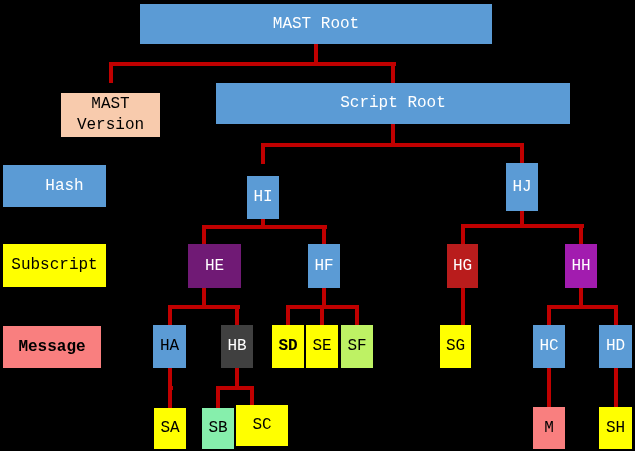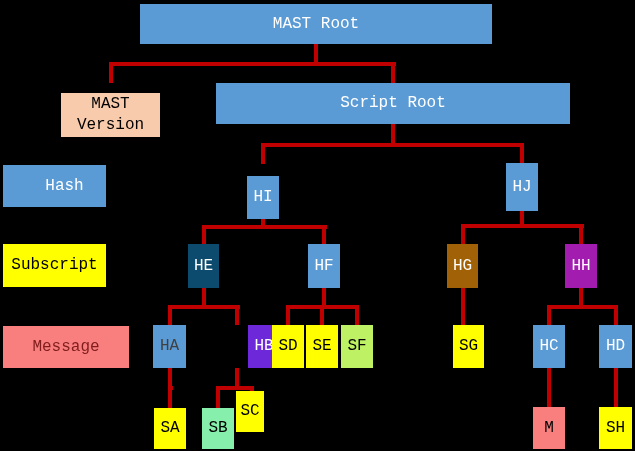--- a/index.html
+++ b/index.html
@@ -81,32 +81,32 @@
     </div>
   <div id="nodes">
       <div class="node node-hash" style="left: 140px; top: 4px; width: 352px; height: 40px; background: rgb(91, 155, 213); color: rgb(255, 255, 255);">MAST Root</div>
       <div class="node node-version" style="left: 61px; top: 83px; width: 99px; height: 44px; background: rgb(248, 203, 173); color: rgb(0, 0, 0); margin-top: 10px;">MAST
 Version</div>
       <div class="node node-hash" style="left: 216px; top: 83px; width: 354px; height: 41px; background: rgb(91, 155, 213); color: rgb(255, 255, 255);">Script Root</div>
       <div class="node node-hash" style="left: 3px; top: 165px; width: 103px; height: 42px; background: rgb(91, 155, 213); color: rgb(255, 255, 255); padding-left: 20px;">Hash</div>
       <div class="node node-hash" style="left: 247px; top: 176px; width: 32px; height: 43px; background: rgb(91, 155, 213); color: rgb(255, 255, 255);">HI</div>
       <div class="node node-hash" style="left: 506px; top: 163px; width: 32px; height: 48px; background: rgb(91, 155, 213); color: rgb(255, 255, 255);">HJ</div>
       <div class="node node-subscript" style="left: 3px; top: 244px; width: 103px; height: 43px; background: rgb(255, 255, 0); color: rgb(0, 0, 0);">Subscript</div>
-      <div class="node node-hash" style="left: 188px; top: 244px; width: 31px; height: 44px; background: #0c4a6e; color: rgb(255, 255, 255);">HE</div>
+      <div class="node node-hash" style="left: 188px; top: 244px; width: 53px; height: 44px; background: #701a75; color: rgb(255, 255, 255);">HE</div>
       <div class="node node-hash" style="left: 308px; top: 244px; width: 32px; height: 44px; background: rgb(91, 155, 213); color: rgb(255, 255, 255);">HF</div>
-      <div class="node node-hash" style="left: 447px; top: 244px; width: 31px; height: 44px; background: #a16207; color: rgb(255, 255, 255);">HG</div>
+      <div class="node node-hash" style="left: 447px; top: 244px; width: 31px; height: 44px; background: #b91c1c; color: rgb(255, 255, 255);">HG</div>
       <div class="node node-hash" style="left: 565px; top: 244px; width: 32px; height: 44px; background: #a21caf; color: rgb(255, 255, 255);">HH</div>
-      <div class="node node-message" style="left: 3px; top: 326px; width: 126px; height: 42px; background: rgb(249, 127, 127); color: #7f1d1d;">Message</div>
-      <div class="node node-hash" style="left: 153px; top: 325px; width: 33px; height: 43px; background: rgb(91, 155, 213); color: #404040;">HA</div>
-      <div class="node node-hash" style="left: 221px; top: 325px; width: 32px; height: 43px; background: #6d28d9; color: rgb(255, 255, 255); margin-left: 27px;">HB</div>
-      <div class="node node-subscript" style="left: 272px; top: 325px; width: 32px; height: 43px; background: rgb(255, 255, 0); color: rgb(0, 0, 0);">SD</div>
+      <div class="node node-message" style="left: 3px; top: 326px; width: 98px; height: 42px; background: rgb(249, 127, 127); color: #000000; font-weight: bold;">Message</div>
+      <div class="node node-hash" style="left: 153px; top: 325px; width: 33px; height: 43px; background: rgb(91, 155, 213); color: #000000;">HA</div>
+      <div class="node node-hash" style="left: 221px; top: 325px; width: 32px; height: 43px; background: #404040; color: rgb(255, 255, 255);">HB</div>
+      <div class="node node-subscript" style="left: 272px; top: 325px; width: 32px; height: 43px; background: rgb(255, 255, 0); color: rgb(0, 0, 0); font-weight: bold;">SD</div>
       <div class="node node-subscript" style="left: 306px; top: 325px; width: 32px; height: 43px; background: rgb(255, 255, 0); color: rgb(0, 0, 0);">SE</div>
       <div class="node node-subscript" style="left: 341px; top: 325px; width: 32px; height: 43px; background: #bef264; color: rgb(0, 0, 0);">SF</div>
-      <div class="node node-subscript" style="left: 453px; top: 325px; width: 31px; height: 43px; background: rgb(255, 255, 0); color: rgb(0, 0, 0);">SG</div>
+      <div class="node node-subscript" style="left: 440px; top: 325px; width: 31px; height: 43px; background: rgb(255, 255, 0); color: rgb(0, 0, 0);">SG</div>
       <div class="node node-hash" style="left: 533px; top: 325px; width: 32px; height: 43px; background: rgb(91, 155, 213); color: rgb(255, 255, 255);">HC</div>
       <div class="node node-hash" style="left: 599px; top: 325px; width: 33px; height: 43px; background: rgb(91, 155, 213); color: rgb(255, 255, 255);">HD</div>
       <div class="node node-subscript" style="left: 154px; top: 408px; width: 32px; height: 41px; background: rgb(255, 255, 0); color: rgb(0, 0, 0);">SA</div>
       <div class="node node-subscript" style="left: 202px; top: 408px; width: 32px; height: 41px; background: #86efac; color: rgb(0, 0, 0);">SB</div>
-      <div class="node node-subscript" style="left: 236px; top: 391px; width: 28px; height: 41px; background: rgb(255, 255, 0); color: rgb(0, 0, 0);">SC</div>
+      <div class="node node-subscript" style="left: 236px; top: 405px; width: 52px; height: 41px; background: rgb(255, 255, 0); color: rgb(0, 0, 0);">SC</div>
       <div class="node node-message" style="left: 533px; top: 407px; width: 32px; height: 42px; background: rgb(249, 127, 127); color: rgb(0, 0, 0);">M</div>
       <div class="node node-subscript" style="left: 599px; top: 407px; width: 33px; height: 42px; background: rgb(255, 255, 0); color: rgb(0, 0, 0);">SH</div>
     </div>
 </div>
 
 </body></html>

